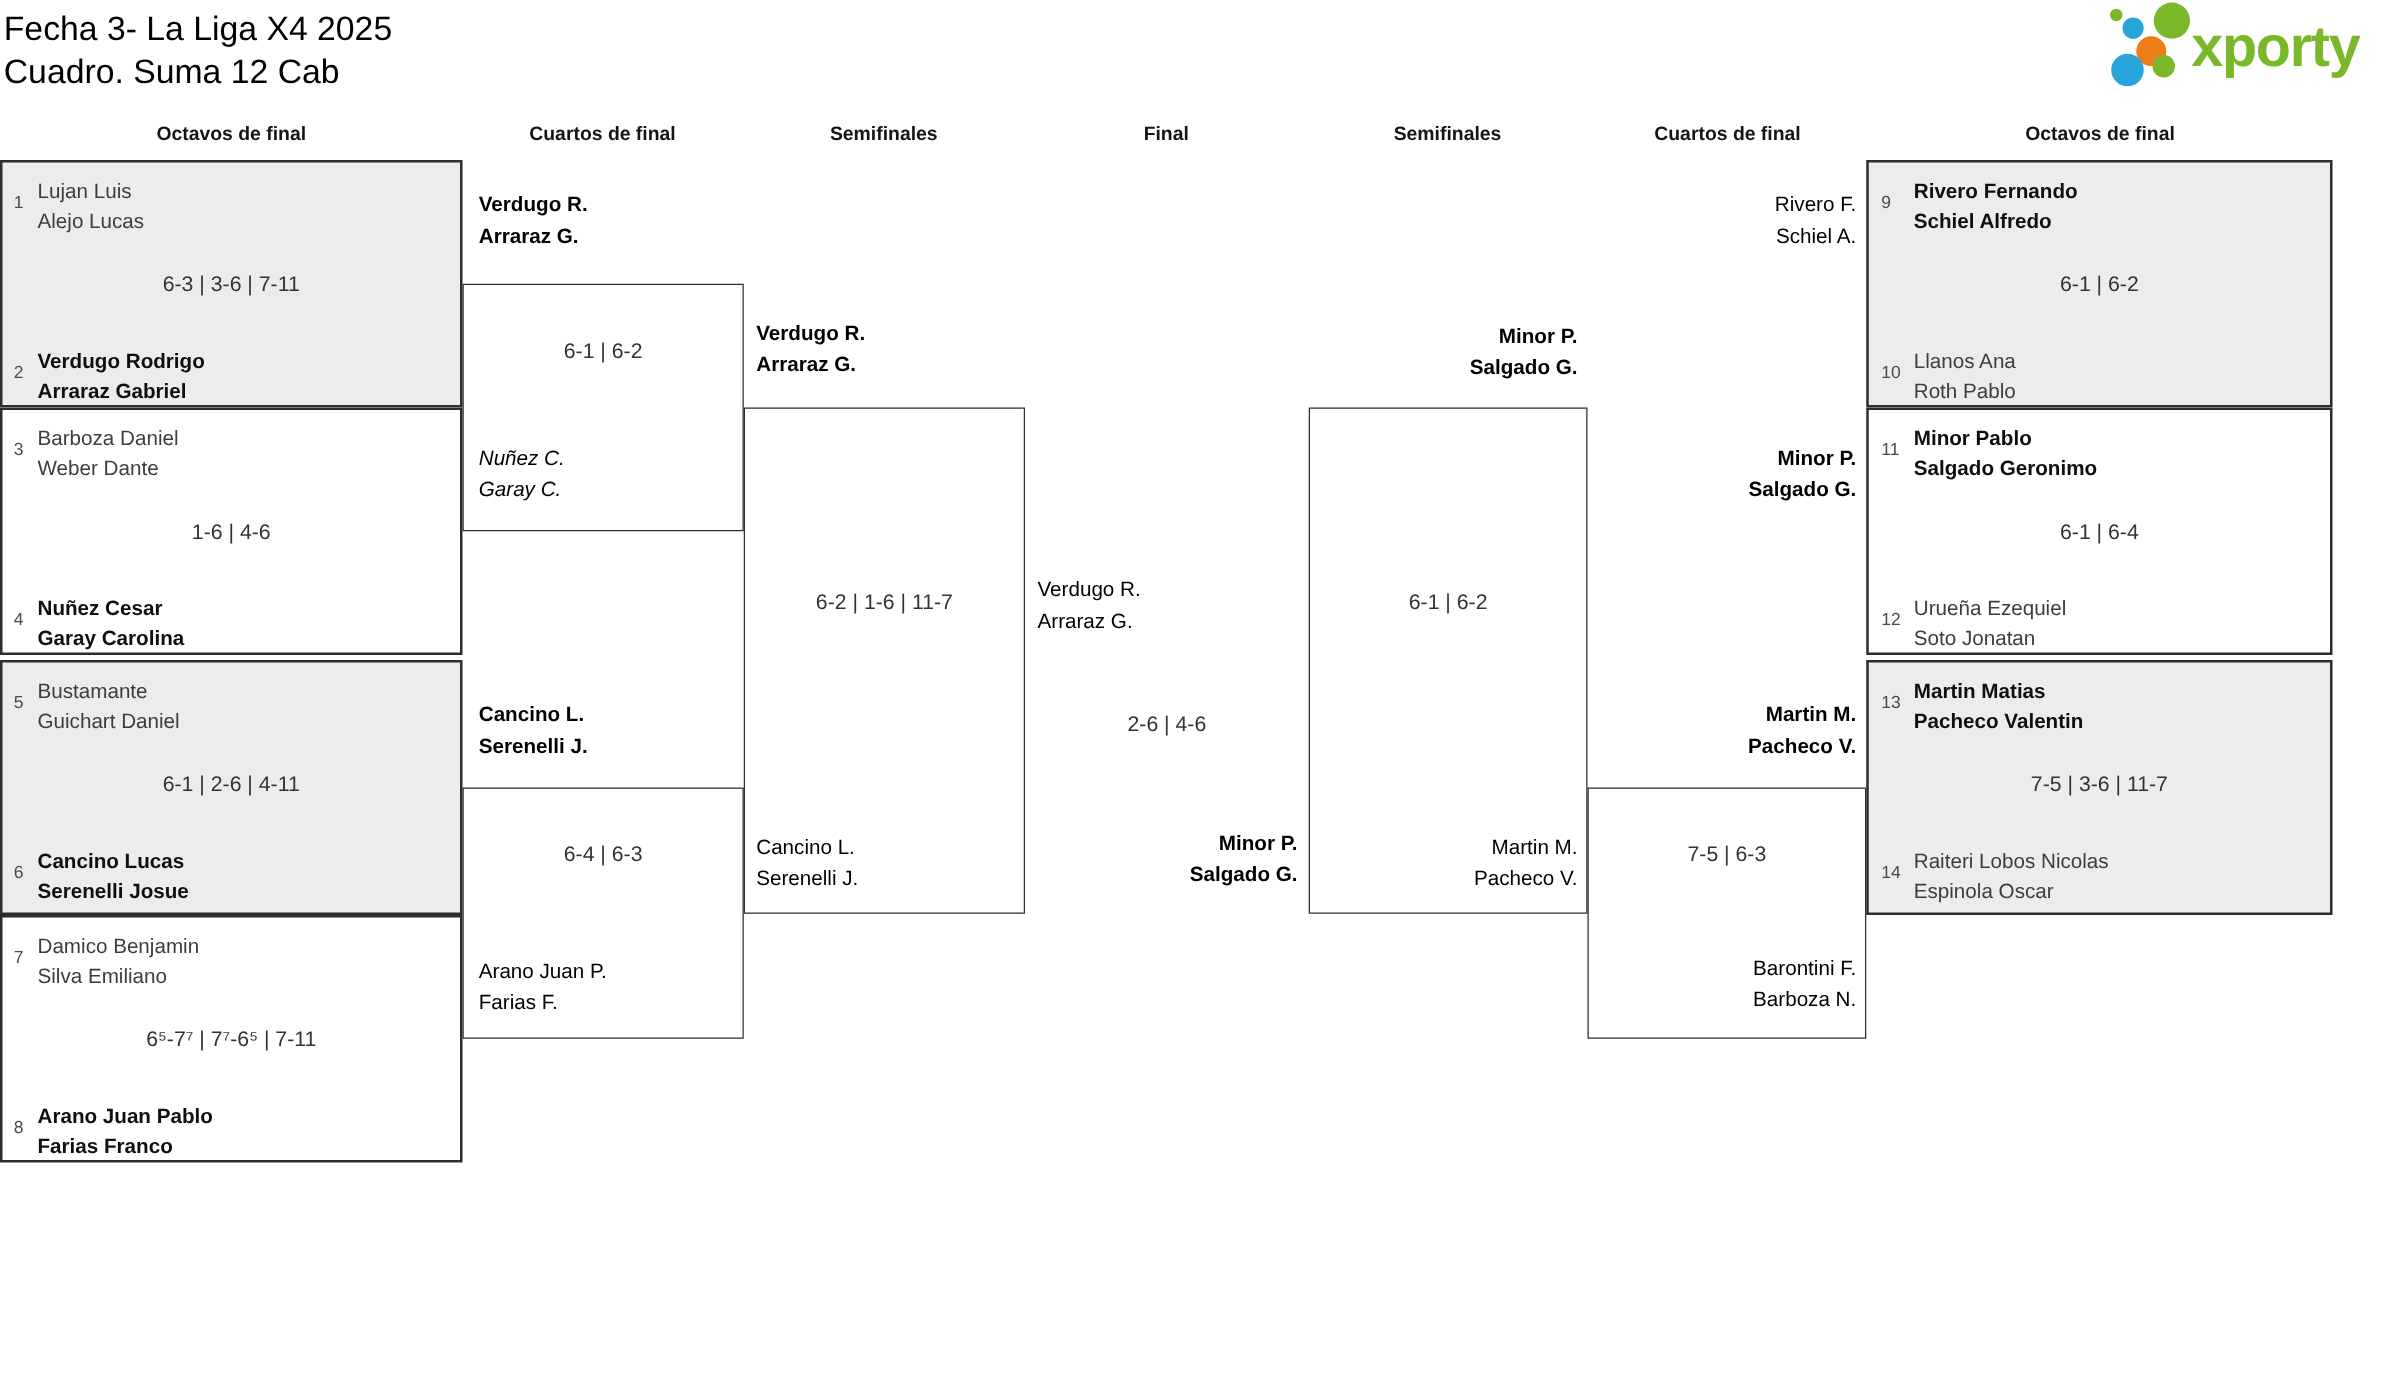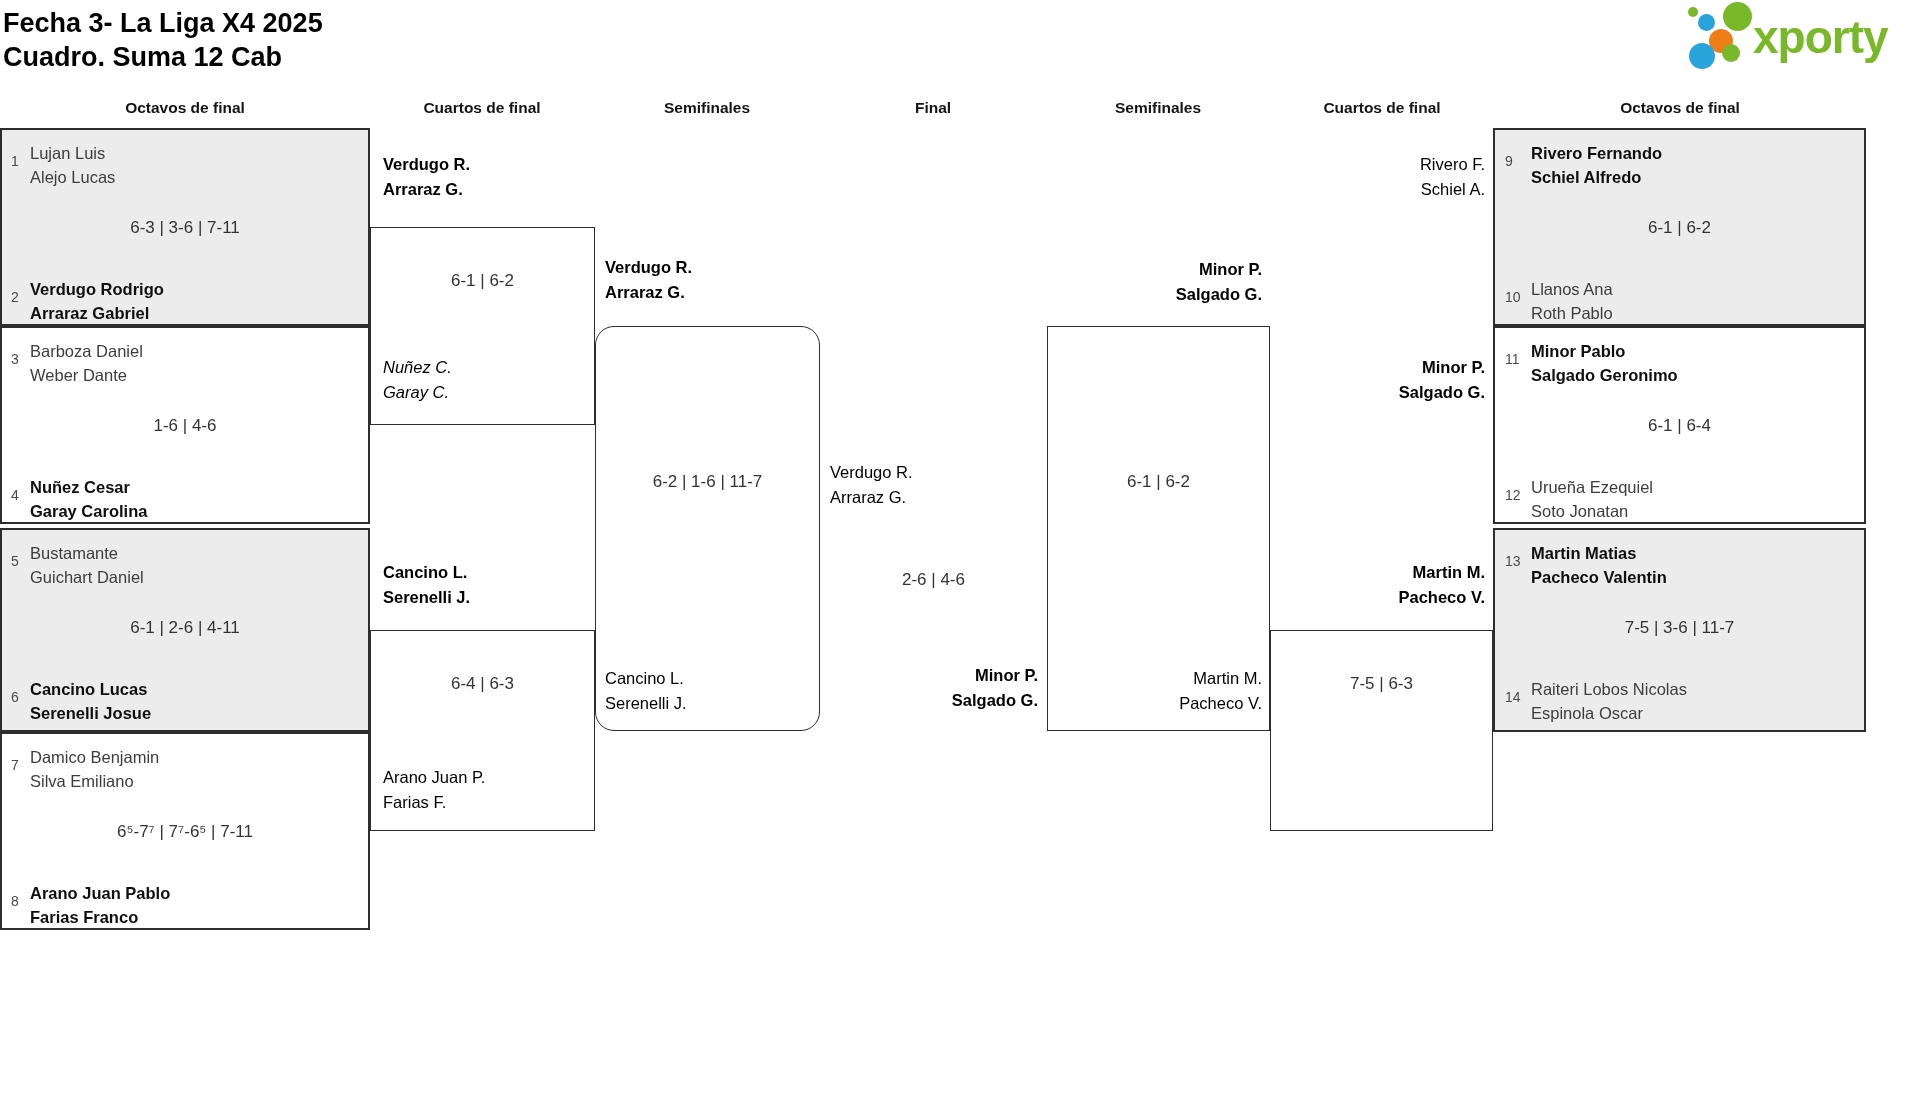--- a/index.html
+++ b/index.html
@@ -1,20 +1,20 @@
 <!DOCTYPE html>
 <html><head>
 <meta charset="utf-8">
 <style>
   html,body{margin:0;padding:0;background:#fff;}
   #page{position:relative;width:1920px;height:1100px;background:#ffffff;overflow:hidden;
         font-family:"Liberation Sans","DejaVu Sans",sans-serif;color:#1a1a1a;}
 
   
-  .title{position:absolute;left:3px;top:6px;font-size:27px;font-weight:700;line-height:34px;color:#000;}
+  .title{position:absolute;left:3px;top:6px;font-size:27px;font-weight:400;line-height:34px;color:#000;}
 
   
   .logo-circle{position:absolute;border-radius:50%;}
   .logo-text{position:absolute;left:1753px;top:11px;font-size:46px;font-weight:800;
              letter-spacing:-1px;color:#79b829;line-height:52px;}
 
   
   .hdr{position:absolute;top:99px;transform:translateX(-50%);font-size:15.5px;font-weight:700;
        color:#141414;white-space:nowrap;}
 
@@ -137,41 +137,43 @@
   <div class="rbox qf" style="left:370px;top:227px;width:225px;height:198px;">
     <div class="score">6-1 | 6-2</div>
   </div>
   <div class="rbox qf" style="left:370px;top:630px;width:225px;height:201px;">
     <div class="score">6-4 | 6-3</div>
   </div>
   <div class="rbox qf" style="left:1270px;top:630px;width:223px;height:201px;">
     <div class="score">7-5 | 6-3</div>
   </div>
 
-  <div class="rbox sf" style="left:595px;top:326px;width:225px;height:405px;border-radius:19px;">
+  <div class="rbox sf" style="left:595px;top:326px;width:225px;height:405px;">
     <div class="score">6-2 | 1-6 | 11-7</div>
   </div>
   <div class="rbox sf" style="left:1047px;top:326px;width:223px;height:405px;">
     <div class="score">6-1 | 6-2</div>
   </div>
 
   <div class="lbl w" style="left:383px;top:152px;">Verdugo R.
 Arraraz G.</div>
   <div class="lbl" style="left:383px;top:355px;font-style:italic;">Nuñez C.
 Garay C.</div>
   <div class="lbl w" style="left:383px;top:560px;">Cancino L.
 Serenelli J.</div>
   <div class="lbl" style="left:383px;top:765px;">Arano Juan P.
 Farias F.</div>
   <div class="lbl ra" style="left:1275px;top:152px;">Rivero F.
 Schiel A.</div>
   <div class="lbl ra w" style="left:1275px;top:355px;">Minor P.
 Salgado G.</div>
   <div class="lbl ra w" style="left:1275px;top:560px;">Martin M.
 Pacheco V.</div>
+  <div class="lbl ra" style="left:1275px;top:763px;">Barontini F.
+Barboza N.</div>
 
   <div class="lbl w" style="left:605px;top:255px;">Verdugo R.
 Arraraz G.</div>
   <div class="lbl" style="left:605px;top:666px;">Cancino L.
 Serenelli J.</div>
   <div class="lbl ra w" style="left:1052px;top:257px;">Minor P.
 Salgado G.</div>
   <div class="lbl ra" style="left:1052px;top:666px;">Martin M.
 Pacheco V.</div>
 

